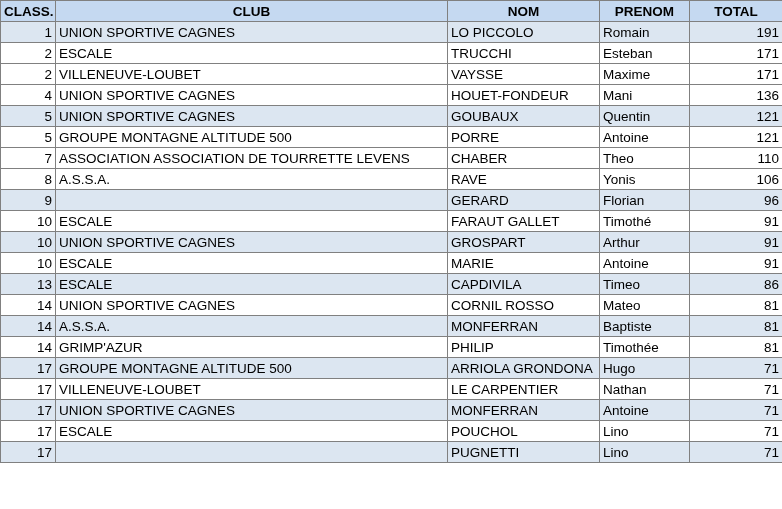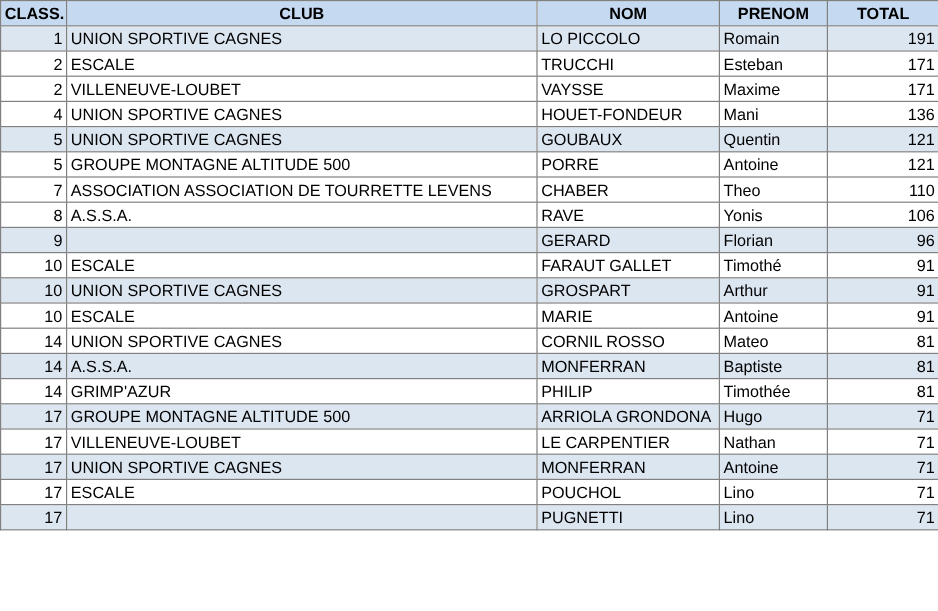--- a/index.html
+++ b/index.html
@@ -181,20 +181,27 @@
           <td class="cell-text">Arthur</td>
           <td class="cell-num">91</td>
         </tr>
         <tr class="plain">
           <td class="cell-num">10</td>
           <td class="cell-text">ESCALE</td>
           <td class="cell-text">MARIE</td>
           <td class="cell-text">Antoine</td>
           <td class="cell-num">91</td>
         </tr>
+        <tr class="tinted">
+          <td class="cell-num">13</td>
+          <td class="cell-text">ESCALE</td>
+          <td class="cell-text">CAPDIVILA</td>
+          <td class="cell-text">Timeo</td>
+          <td class="cell-num">86</td>
+        </tr>
         <tr class="plain">
           <td class="cell-num">14</td>
           <td class="cell-text">UNION SPORTIVE CAGNES</td>
           <td class="cell-text">CORNIL ROSSO</td>
           <td class="cell-text">Mateo</td>
           <td class="cell-num">81</td>
         </tr>
         <tr class="tinted">
           <td class="cell-num">14</td>
           <td class="cell-text">A.S.S.A.</td>

